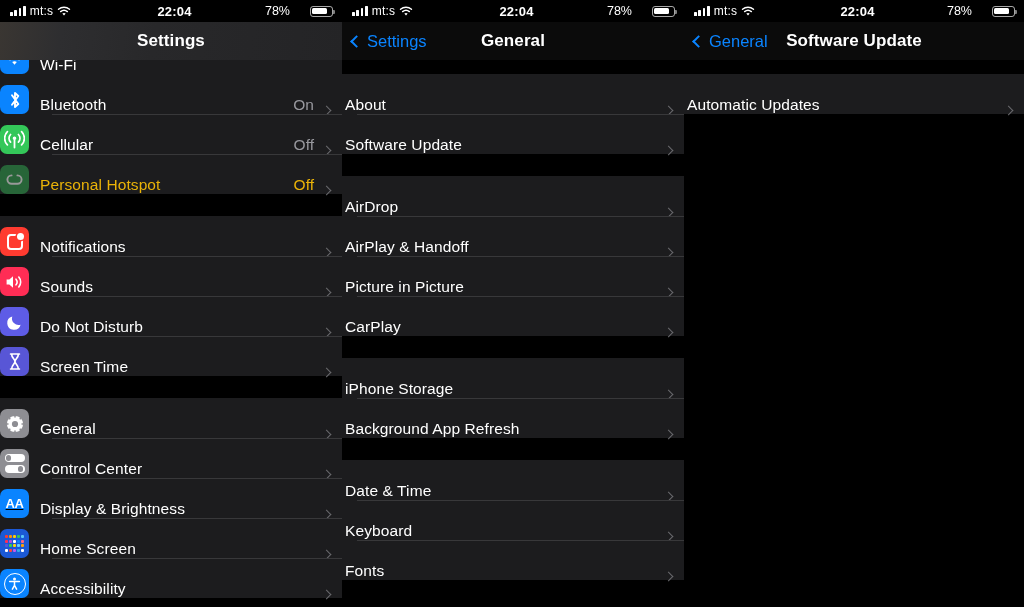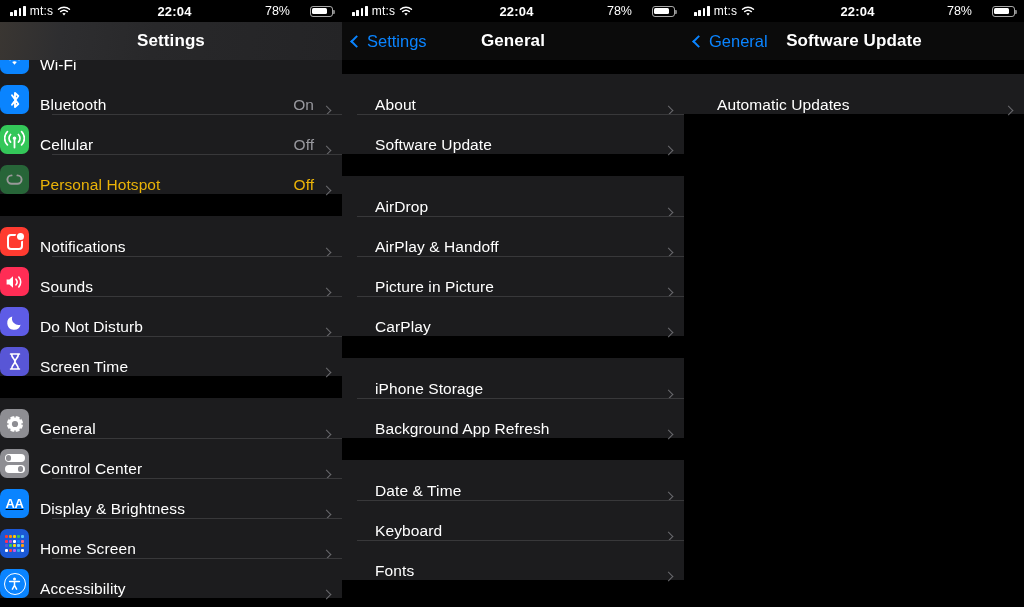--- a/index.html
+++ b/index.html
@@ -76,21 +76,21 @@
     height:1px; background:#38383a;
   }
   .row.noicon + .row.noicon::before { left:15px; }
 
   .row-icon {
     width:29px; height:29px; border-radius:7px; flex:0 0 29px;
     margin-right:11px; display:flex; align-items:center; justify-content:center;
     position:relative; overflow:hidden;
   }
   .row-label { flex:1; color:#fff; font-size:15.5px; letter-spacing:.1px; white-space:nowrap; }
-  .row.noicon .row-label { padding-left:3px;margin-left:30px; }
+  .row.noicon .row-label { padding-left:3px; }
   .row-value { color:#98989e; font-size:15.5px; margin-right:9px; }
   .chev {
     display:inline-block; width:7px; height:7px;
     border-top:1.8px solid #6a6a6e; border-right:1.8px solid #6a6a6e;
     transform:rotate(45deg); flex:0 0 auto;
   }
   .row.dim .row-label, .row.dim .row-value { color:#eab308; }
   .row.dim .row-icon { opacity:.55; }
 
   

